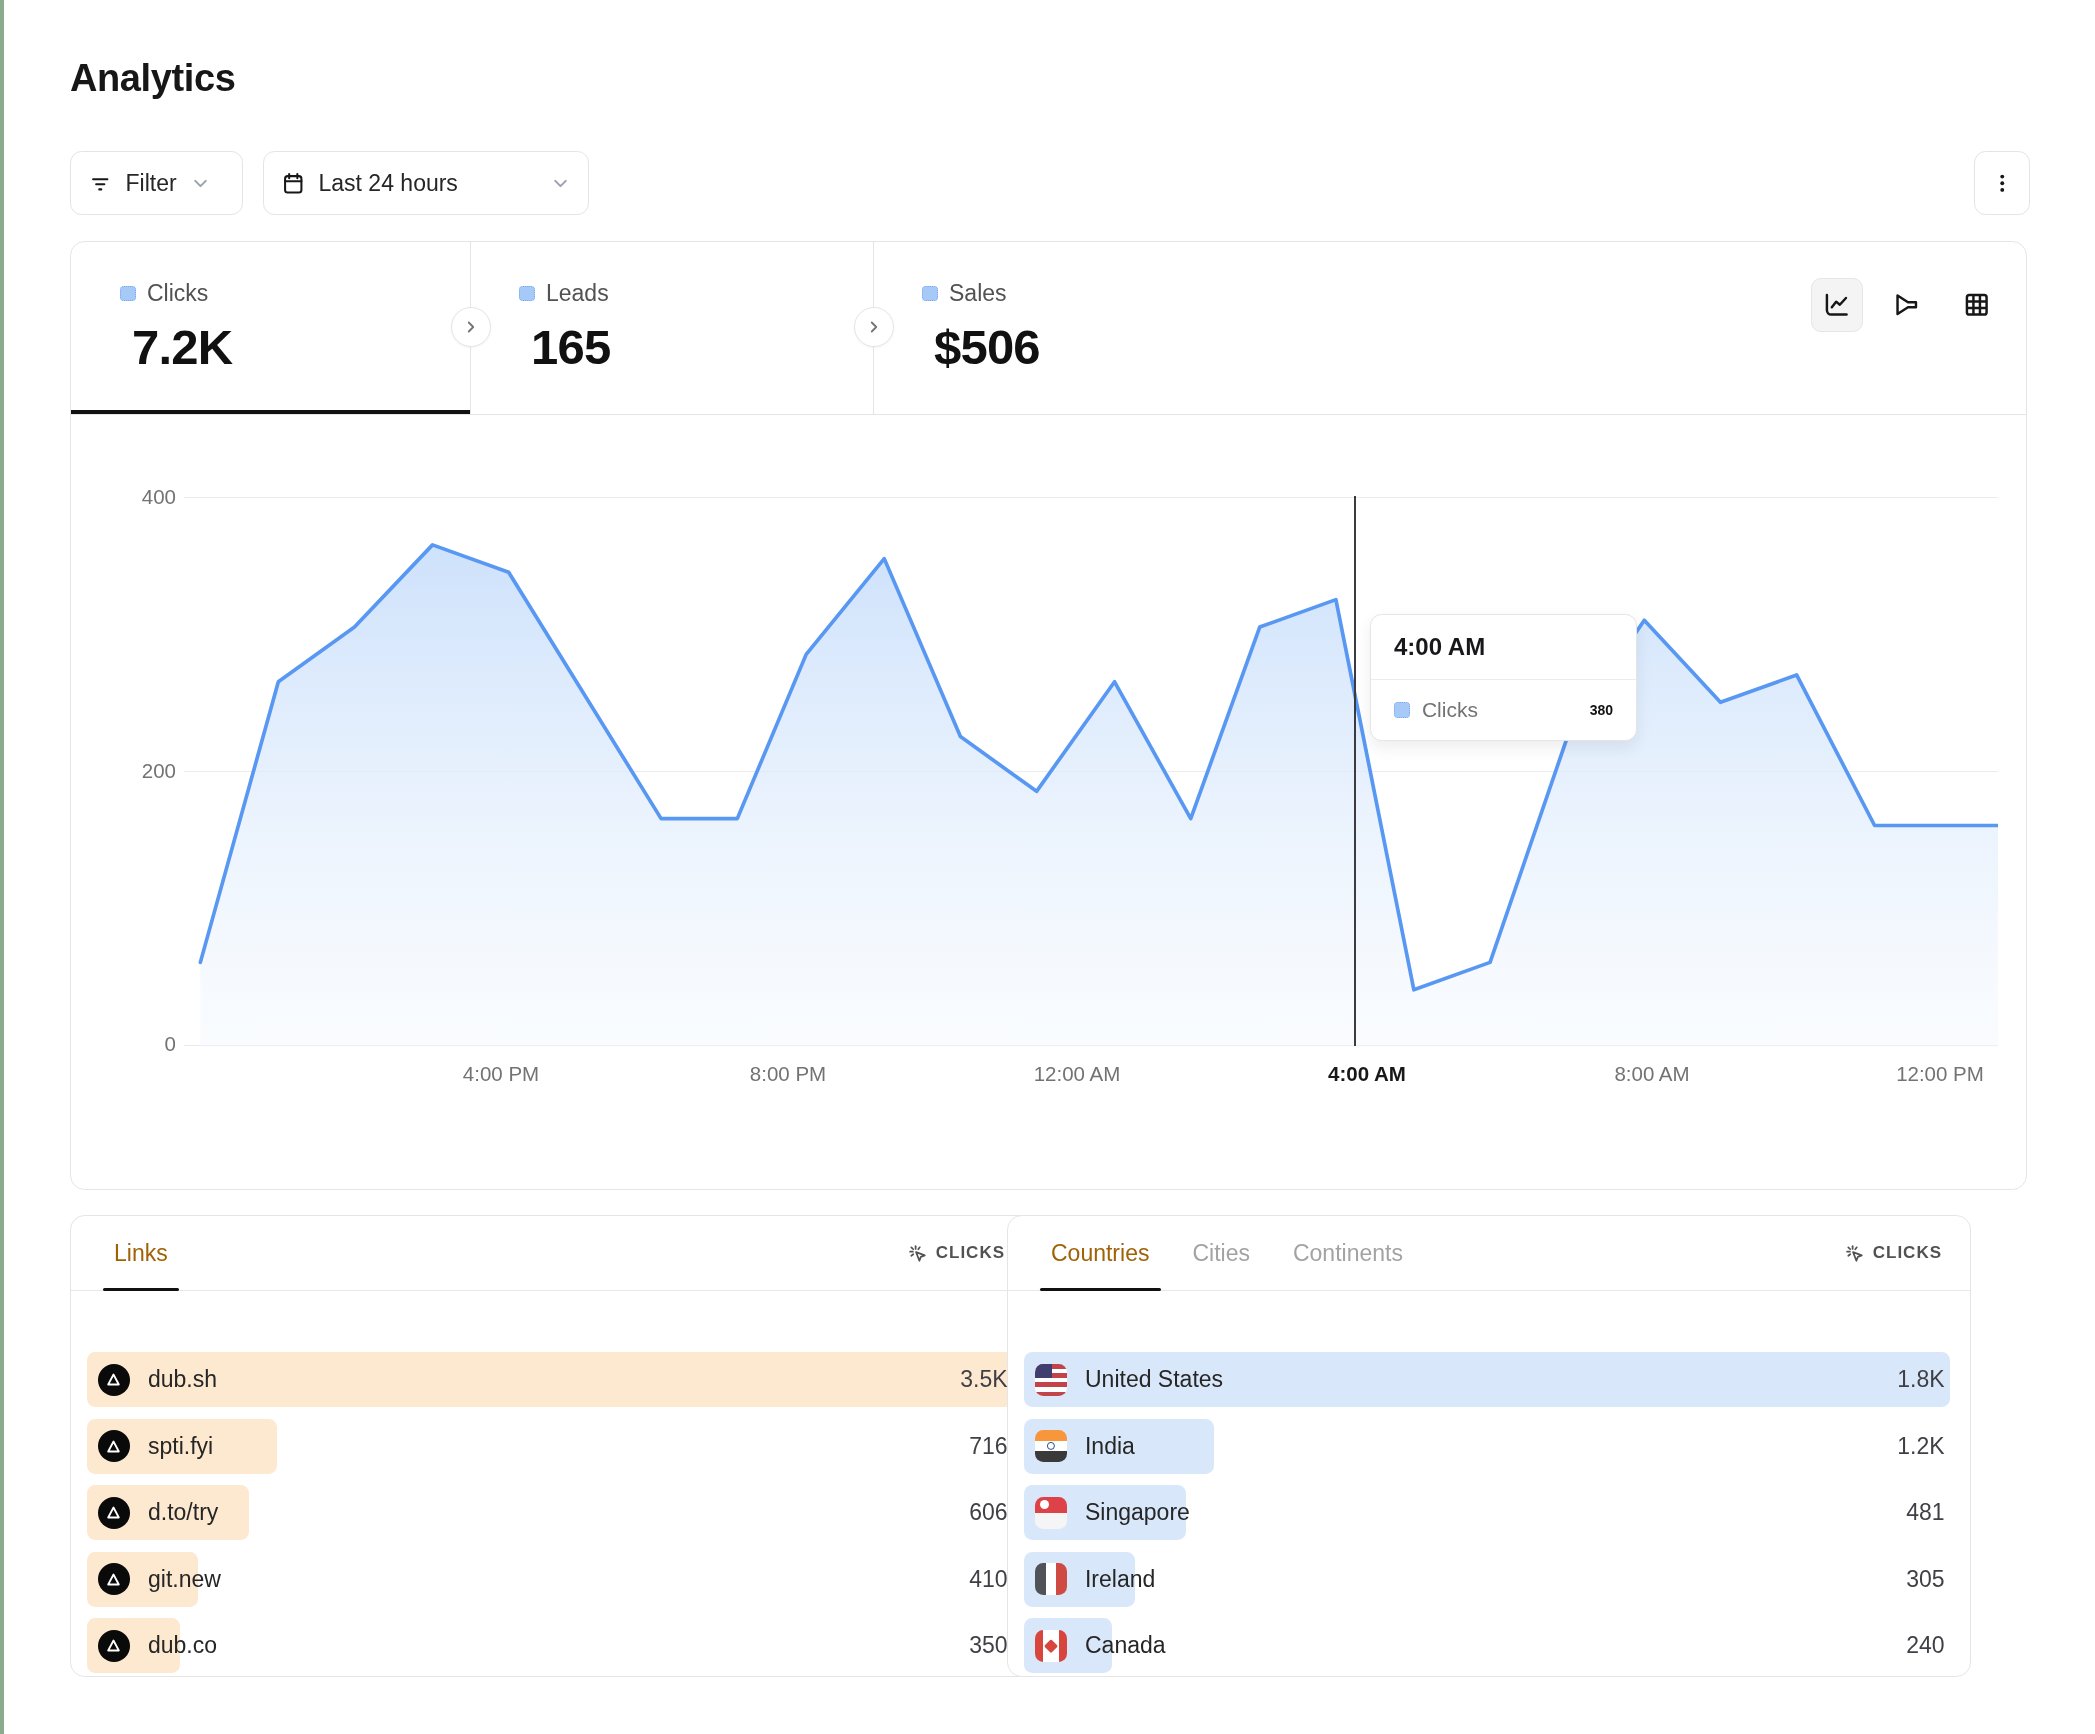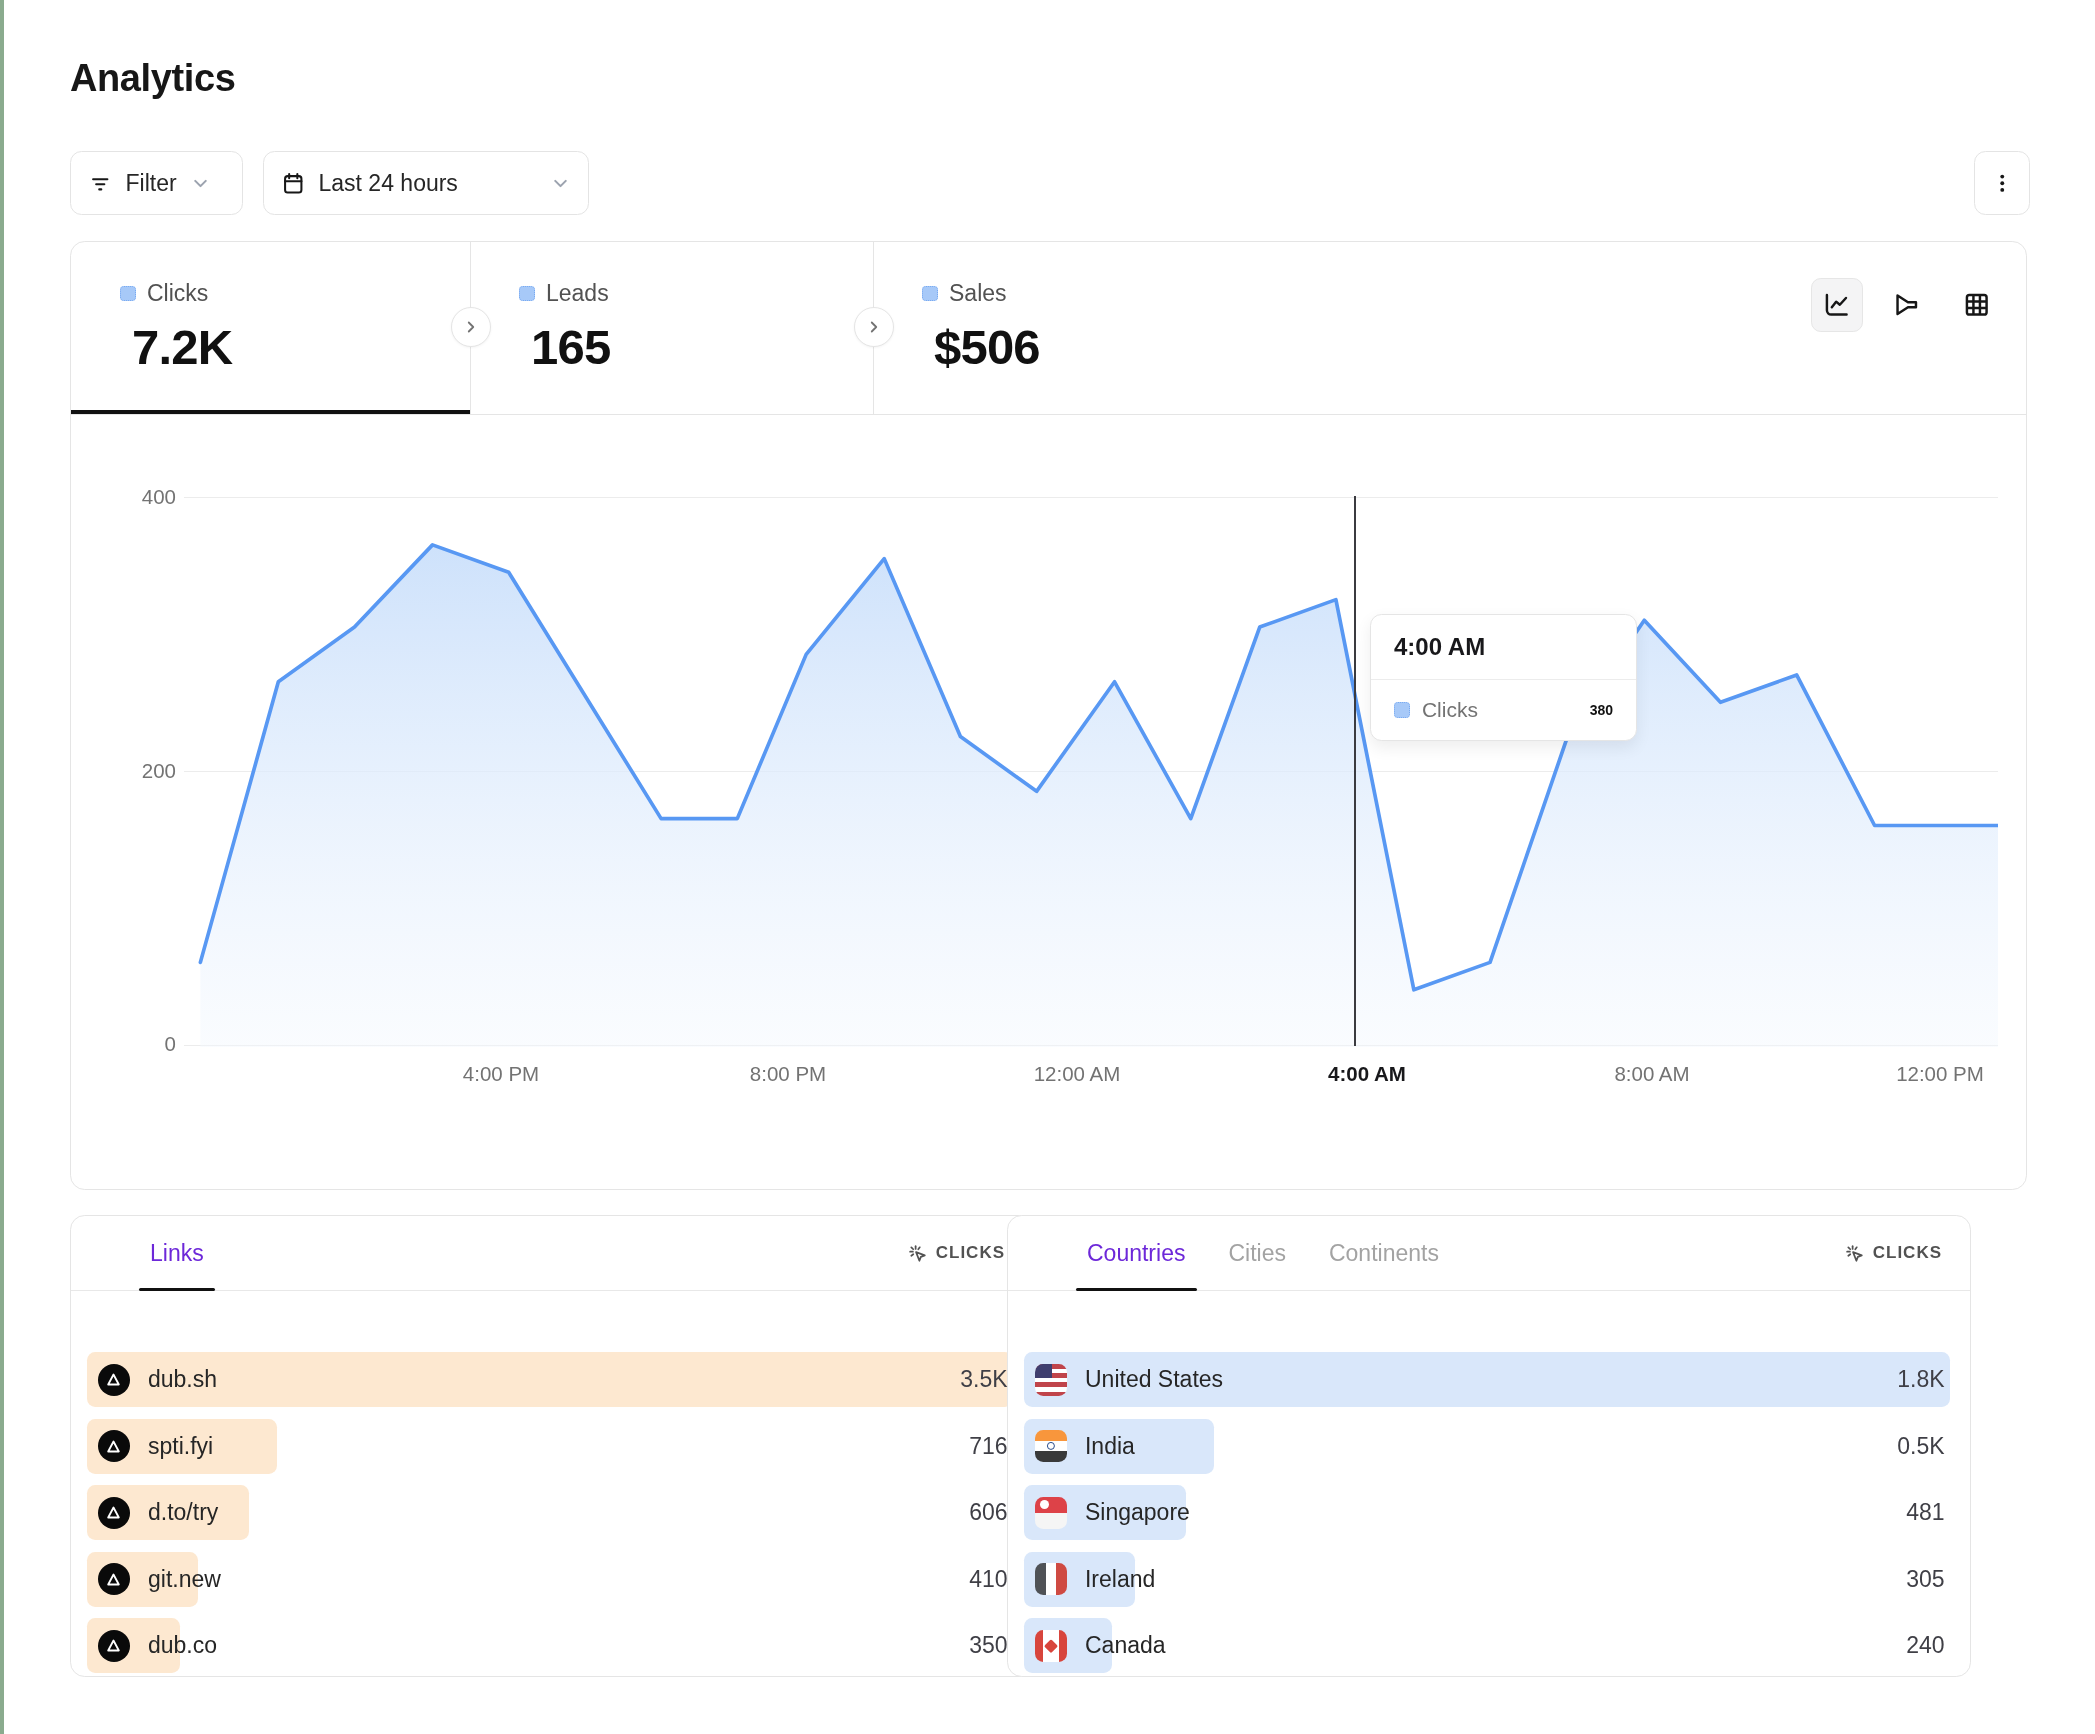--- a/index.html
+++ b/index.html
@@ -51,21 +51,21 @@
   .tooltip-row .t-value{font-size:14px;font-weight:700;color:#111;}
 
   
   .panel{position:absolute;top:1215px;width:964px;height:462px;border:1.2px solid #e5e5e5;
     border-radius:14.7px;background:#fff;box-sizing:border-box;}
   #links-panel{left:70px;}
   #geo-panel{left:1007px;}
   .panel-header{position:relative;height:75px;display:flex;align-items:center;
     padding:0 28px 0 43px;border-bottom:1.2px solid #e8e8e8;box-sizing:border-box;gap:43px;}
   .tab{height:100%;display:flex;align-items:center;font-size:23px;color:#a3a3a3;position:relative;cursor:pointer;white-space:nowrap;}
-  .tab.active{color:#6d28d9;font-weight:500;margin-left:36px;}
+  .tab.active{color:#a16207;font-weight:500;}
   .tab.active::after{content:"";position:absolute;left:-11.5px;right:-11.5px;bottom:-1.2px;height:3.7px;background:#111;border-radius:2.5px;}
   .metric{margin-left:auto;display:flex;align-items:center;gap:8.2px;font-size:17px;letter-spacing:1px;
     color:#525252;font-weight:600;cursor:pointer;}
   .rows{position:absolute;left:0;top:75px;right:0;bottom:0;padding:61px 20.5px 0 16.4px;box-sizing:border-box;}
   .row{position:relative;height:55px;margin-bottom:11.5px;display:flex;align-items:center;cursor:pointer;}
   .bar{position:absolute;left:0;top:0;height:55px;border-radius:8.2px;}
   .row-content{position:relative;display:flex;align-items:center;gap:18px;padding-left:10.6px;z-index:1;flex:1;}
   .row-label{font-size:23px;color:#262626;}
   .row-value{position:relative;z-index:1;font-size:23px;color:#3f3f46;margin-left:auto;padding-right:4.9px;}
   .dub-logo{width:32px;height:32px;border-radius:50%;background:#0a0a0a;display:flex;align-items:center;justify-content:center;flex:none;}
@@ -340,21 +340,21 @@
             <span class="row-label">United States</span>
           </div>
           <span class="row-value">1.8K</span>
         </div>
         <div class="row">
           <div class="bar" style="width: 20.5%; background: rgb(217, 231, 250);"></div>
           <div class="row-content">
             <span class="flag flag-in"></span>
             <span class="row-label">India</span>
           </div>
-          <span class="row-value">0.5K</span>
+          <span class="row-value">1.2K</span>
         </div>
         <div class="row">
           <div class="bar" style="width: 17.5%; background: rgb(217, 231, 250);"></div>
           <div class="row-content">
             <span class="flag flag-sg"></span>
             <span class="row-label">Singapore</span>
           </div>
           <span class="row-value">481</span>
         </div>
         <div class="row">

